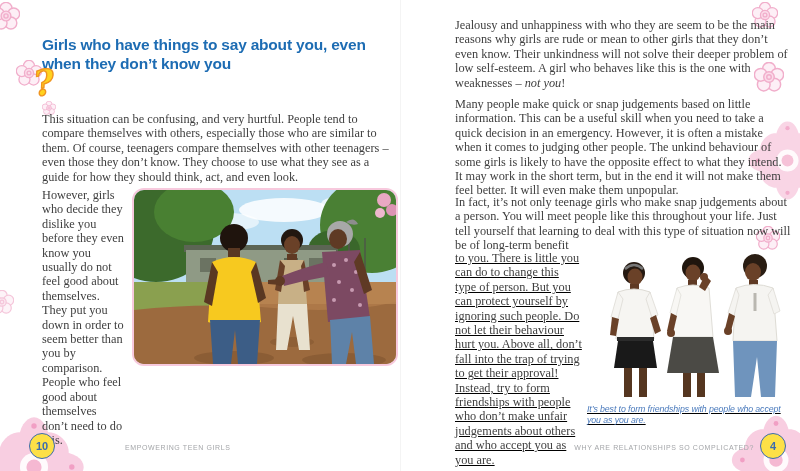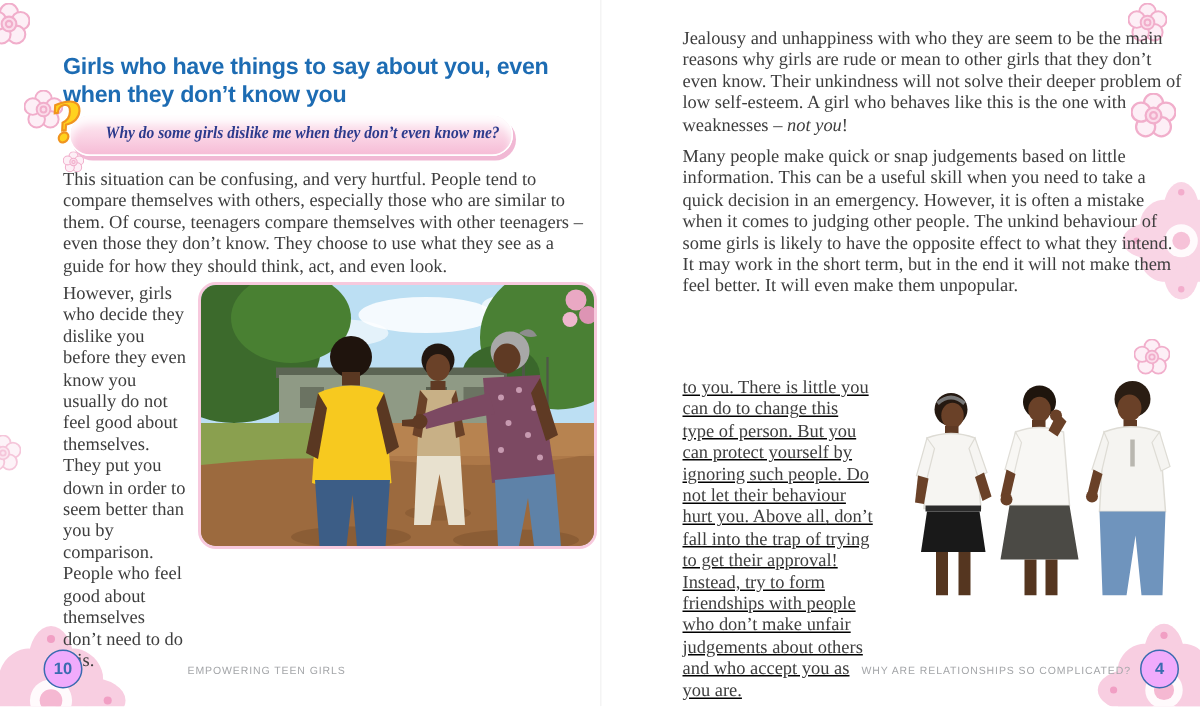--- a/index.html
+++ b/index.html
@@ -41,21 +41,21 @@
   .p-right1{position:absolute;left:455px;top:18px;width:336px;}
   .p-right2{position:absolute;left:455px;top:97px;width:336px;}
   .p-right3{position:absolute;left:455px;top:195px;width:336px;}
   .row-right{position:absolute;left:455px;top:251px;width:336px;display:flex;gap:4px;text-decoration:underline;}
   .narrow-right{width:128px;flex:0 0 128px;}
   .photo2{display:block;width:204px;height:146px;}
   .cap-right{width:200px;}
 
   
   .pagenum{position:absolute;width:24px;height:24px;border:1.5px solid #3a6bb0;border-radius:50%;
-           background:#f0abfc;color:#3a6bb0;font-family:"Liberation Sans",sans-serif;
+           background:#fde047;color:#3a6bb0;font-family:"Liberation Sans",sans-serif;
            font-weight:bold;font-size:11px;line-height:24px;text-align:center;z-index:3;}
   .footer-label{position:absolute;font-family:"Liberation Sans",sans-serif;font-size:7px;
            letter-spacing:.6px;color:#a4a6a9;z-index:3;}
   em{font-style:italic;margin-top:16px;}
 </style>
 </head>
 <body>
 
 <div class="spread">
 
@@ -124,23 +124,20 @@
     </svg>
   <svg class="deco" style="left:728px;top:412px" width="96" height="96" viewBox="0 0 100 100">
       <use href="#fl-b"></use>
     </svg>
 
   <div class="gutter"></div>
 
   <h1 class="title">Girls who have things to say about you, even when they don’t know you</h1>
 
   <div class="bubble-wrap">
-    <div class="bubble">
-      <span class="bubble-text">Why do some girls dislike me when they don’t even know me?</span>
-    </div>
     <span class="qmark">?</span>
     <svg class="deco" style="left:8px;top:33px" width="14" height="14" viewBox="0 0 40 40">
         <use href="#fl-s"></use>
       </svg>
   </div>
 
   <p class="body p-left1">This situation can be confusing, and very hurtful. People tend to compare themselves with others, especially those who are similar to them. Of course, teenagers compare themselves with other teenagers – even those they don’t know. They choose to use what they see as a guide for how they should think, act, and even look.</p>
 
   <div class="row-left">
     <p class="body narrow-left">However, girls who decide they dislike you before they even know you usually do not feel good about themselves. They put you down in order to seem better than you by comparison. People who feel good about themselves don’t need to do this.</p>
@@ -209,20 +206,21 @@
           <path d="M196,130 L236,126 L240,174 L222,174 L218,142 L212,174 L198,174 Z" fill="#5e82a8"></path>
         </g>
       </svg>
     </figure>
   </div>
 
   <p class="body p-right1"><span>Jealousy and unhappiness with who they are seem to be the main reasons why girls are rude or mean to other girls that they don’t even know. Their unkindness will not solve their deeper problem of low self-esteem. A girl who behaves like this is the one with weaknesses – </span><em>not you</em><span>!</span></p>
 
   <p class="body p-right2">Many people make quick or snap judgements based on little information. This can be a useful skill when you need to take a quick decision in an emergency. However, it is often a mistake when it comes to judging other people. The unkind behaviour of some girls is likely to have the opposite effect to what they intend. It may work in the short term, but in the end it will not make them feel better. It will even make them unpopular.</p>
 
+  <p class="body p-right3">In fact, it’s not only teenage girls who make snap judgements about a person. You will meet people like this throughout your life. Just tell yourself that learning to deal with this type of situation now will be of long-term benefit</p>
 
   <div class="row-right">
     <p class="body narrow-right">to you. There is little you can do to change this type of person. But you can protect yourself by ignoring such people. Do not let their behaviour hurt you. Above all, don’t fall into the trap of trying to get their approval! Instead, try to form friendships with people who don’t make unfair judgements about others and who accept you as you are.</p>
     <figure class="fig" style="margin:0">
       <svg class="photo2" viewBox="0 0 204 146">
         <rect width="204" height="146" fill="#ffffff"></rect>
 
         <circle cx="47" cy="22" r="11" fill="#251911"></circle>
         <path d="M38,18 q9,-8 18,0" stroke="#777777" stroke-width="2.5" fill="none"></path>
         <ellipse cx="48" cy="26" rx="7.5" ry="8.5" fill="#6a4128"></ellipse>
@@ -254,20 +252,21 @@
         <ellipse cx="166" cy="21" rx="8" ry="9" fill="#6a4128"></ellipse>
         <rect x="162" y="29" width="9" height="6" fill="#5f3a24"></rect>
         <path d="M149,37 Q167,30 186,37 L190,90 L146,90 Z" fill="#f5f4f1" stroke="#dedcd5" stroke-width="1"></path>
         <line x1="168" y1="42" x2="168" y2="60" stroke="#b9b7b0" stroke-width="3"></line>
         <path d="M149,37 L141,62 L147,65 L152,44 Z" fill="#f5f4f1" stroke="#dedcd5" stroke-width="0.8"></path>
         <path d="M142,62 L138,78 L144,80 L148,65 Z" fill="#6a4128"></path>
         <circle cx="141" cy="80" r="4" fill="#6a4128"></circle>
         <path d="M186,37 L193,60 L187,63 L181,44 Z" fill="#f5f4f1" stroke="#dedcd5" stroke-width="0.8"></path>
         <path d="M146,90 L190,90 L188,146 L174,146 L170,106 L164,146 L148,146 Z" fill="#6f94bd"></path>
       </svg>
+      <figcaption class="caption cap-right">It’s best to form friendships with people who accept you as you are.</figcaption>
     </figure>
   </div>
 
   <div class="pagenum" style="left:29px;top:433px">10</div>
   <div class="footer-label" style="left:125px;top:444px">EMPOWERING TEEN GIRLS</div>
 
   <div class="footer-label" style="right:46px;top:444px;text-align:right">WHY ARE RELATIONSHIPS SO COMPLICATED?</div>
   <div class="pagenum" style="left:760px;top:433px">4</div>
 
 </div>

